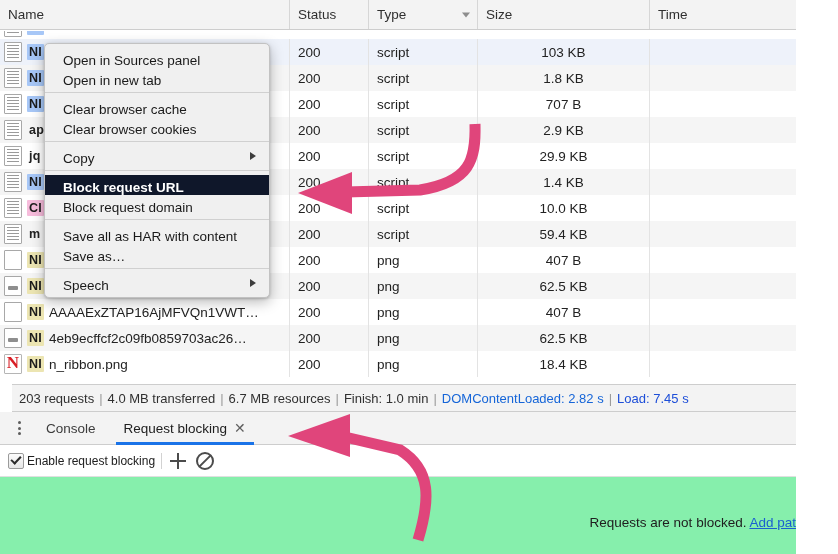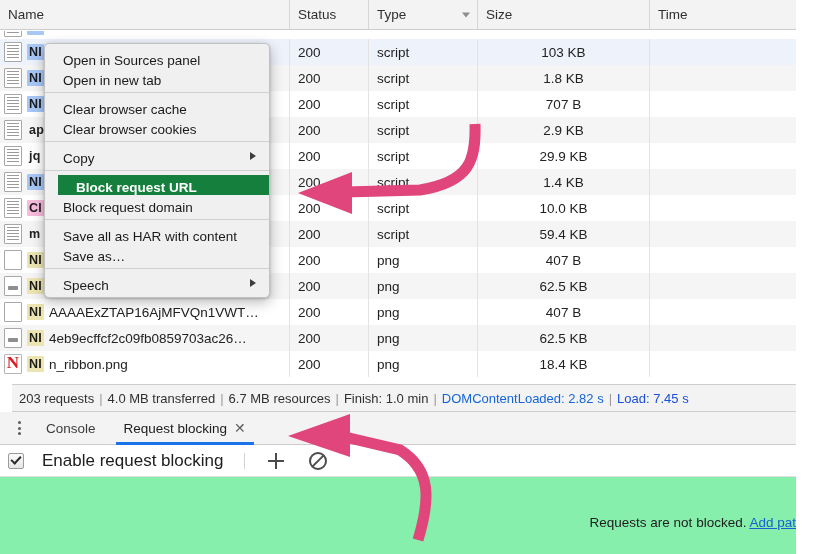--- a/index.html
+++ b/index.html
@@ -195,24 +195,23 @@
   }
   .mi {
     position: relative;
     height: 20px;
     display: flex;
     align-items: flex-end;
     padding: 0 10px 0 18px;
     white-space: nowrap;
   }
   .mi.highlight {
-    background: #15803d;
+    background: #0f172a;
     color: #ffffff;
     font-weight: 600;
-    margin-left: 13px;
   }
   .mi .sub-caret {
     position: absolute;
     right: 13px; top: 50%;
     transform: translateY(-50%);
     width: 0; height: 0;
     border-top: 4.5px solid transparent;
     border-bottom: 4.5px solid transparent;
     border-left: 6px solid #3d3d3d;
   }
@@ -294,22 +293,22 @@
     line-height: 1;
     margin-left: 1px;
   }
 
   .dtoolbar {
     height: 31px;
     border-bottom: 1px solid #e0e0e0;
     display: flex;
     align-items: center;
     padding-left: 8px;
-    gap: 18px;
-    font-size: 17px;
+    gap: 3px;
+    font-size: 12px;
     color: #202020;
     background: #fff;
   }
   .cbox {
     width: 14px; height: 14px;
     border: 1px solid #9b9b9b;
     border-radius: 2px;
     background: linear-gradient(#fcfcfc,#e6e6e6);
     position: relative;
     flex: 0 0 auto;

